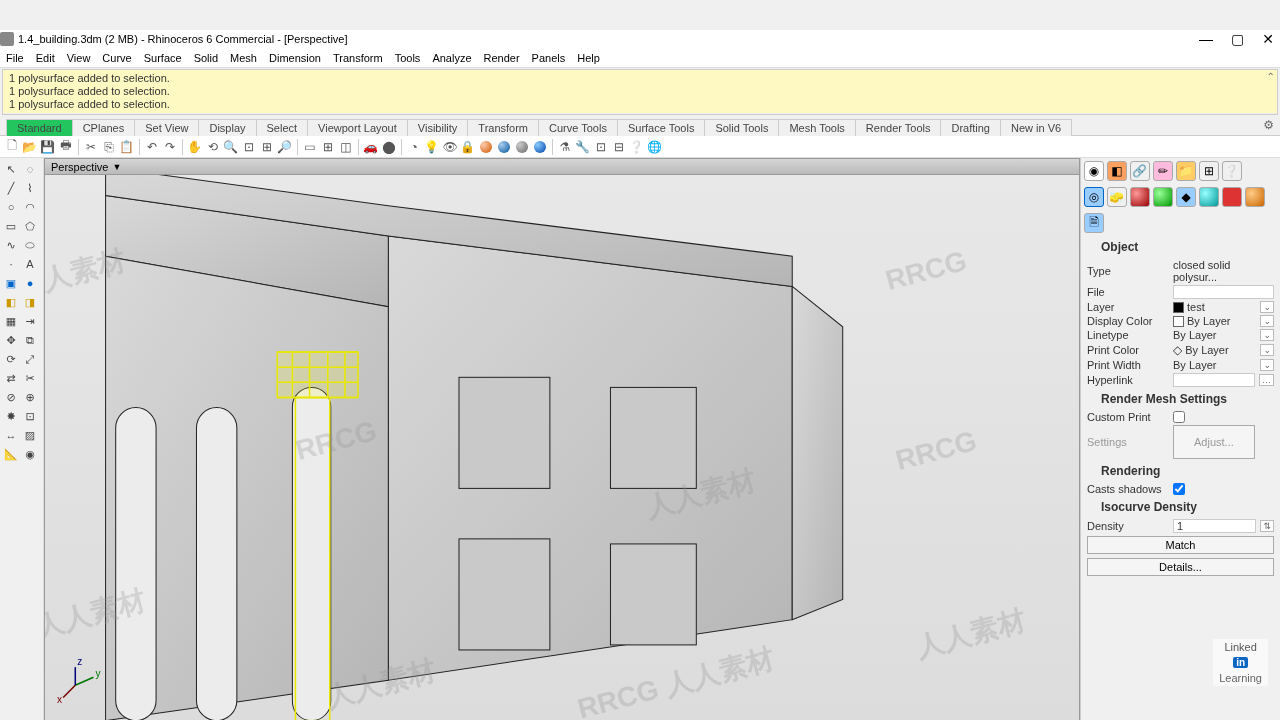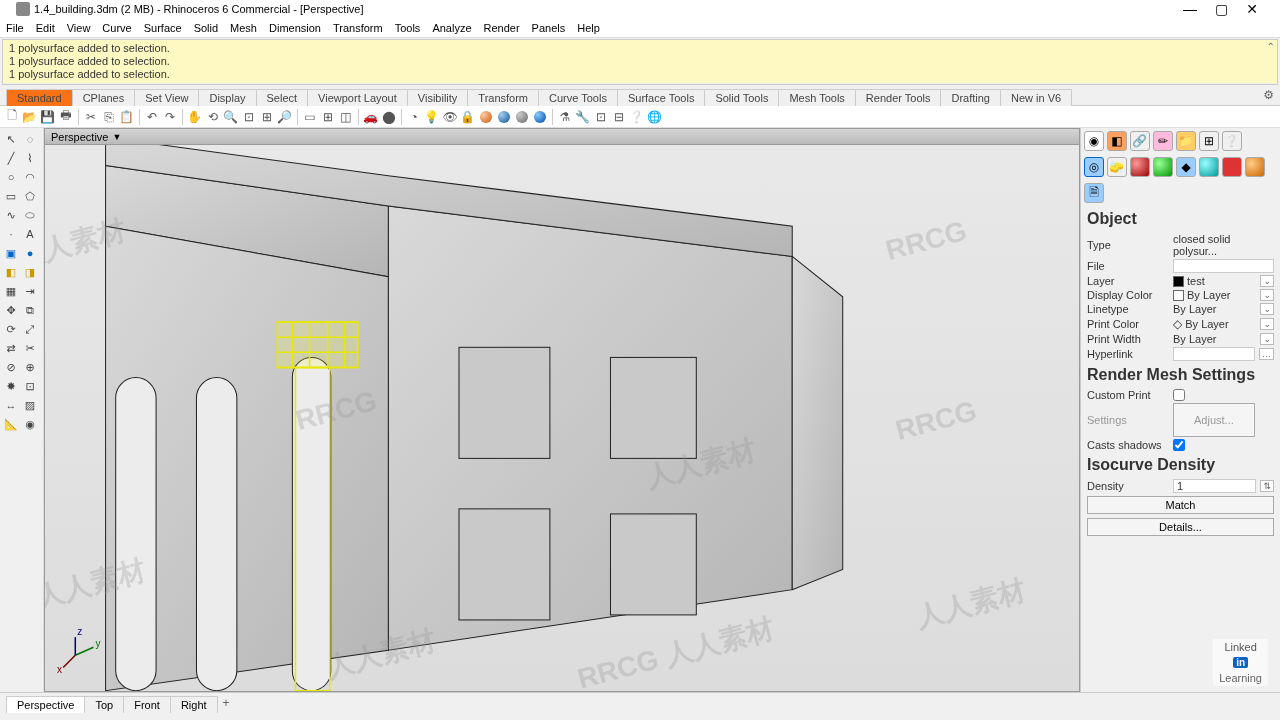--- a/index.html
+++ b/index.html
@@ -1,48 +1,48 @@
 <!DOCTYPE html>
 <html><head>
 <meta charset="utf-8">
 <style>
 * { margin: 0; padding: 0; box-sizing: border-box; font-family: "Segoe UI", Tahoma, Arial, sans-serif; }
 body { width: 1280px; height: 720px; background: #f0f0f0; overflow: hidden; font-size: 11px; position: relative; }
-.titlebar { height: 18px; background: #fff; display: flex; align-items: center; padding: 0 16px; }
+.titlebar { height: 18px; background: #fff; display: flex; align-items: center; padding: 0 0; margin-top: 30px; }
 .titlebar .icon { width: 14px; height: 14px; margin-right: 4px; background: #888; border-radius: 2px; display:inline-block;}
 .titlebar .title { flex: 1; color: #000; font-size: 11px; }
 .titlebar .winbtns { display: flex; gap: 18px; padding-right: 6px; }
 .titlebar .winbtns span { font-size: 14px; cursor: default; }
 .menubar { height: 20px; background: #fff; display: flex; align-items: center; padding: 0 6px; gap: 12px; border-bottom: 1px solid #ddd; }
 .menubar span { font-size: 11px; color: #000; }
 .cmdarea { background: #fef9c3; border: 1px solid #ccc; margin: 1px 2px; }
 .cmdhist { padding: 2px 6px; font-size: 11px; color: #333; border-bottom: 1px solid #eee; line-height: 13px; position: relative; }
 .cmdhist .scrollup { position:absolute; right:2px; top:0; font-size:10px; color:#666;}
 .cmdline { padding: 2px 6px; font-size: 11px; display: flex; align-items: center; }
 .cmdline b { margin-right: 4px; font-weight:bold;}
 .cmdline input { border: none; outline: none; flex:1; font-size:11px; }
 .tabstrip { height: 20px; background: #f0f0f0; display: flex; align-items: flex-end; padding: 0 6px; border-bottom: 1px solid #ccc; position:relative;}
 .tabstrip .tab { padding: 2px 10px; font-size: 11px; background: #f0f0f0; border: 1px solid #ccc; border-bottom: none; margin-right: -1px; color: #444; position:relative; top:1px; }
-.tabstrip .tab.active { background: #f97316; z-index:1;}
+.tabstrip .tab.active { background: #22c55e; z-index:1;}
 .tabstrip .gear{position:absolute; right:6px; top:2px; font-size:12px; color:#666;}
 .toolbar { height: 22px; background: #fff; display: flex; align-items: center; padding: 0 4px; gap: 2px; border-bottom: 1px solid #ddd; }
 .toolbar .t { width: 16px; height: 16px; display:inline-flex; align-items:center; justify-content:center; font-size:12px; color:#555;}
 .toolbar .sep{width:1px;height:16px;background:#ccc;margin:0 2px;}
 .mainrow { display: flex; height: 564px; }
 .lefttool { width: 44px; background: #f0f0f0; display: flex; flex-direction: column; padding: 2px; gap: 1px; border-right:1px solid #ddd;}
 .lefttool .row { display: flex; gap: 1px; }
 .lefttool .lt { width: 18px; height: 18px; display:flex;align-items:center;justify-content:center;font-size:11px;color:#444; border:1px solid transparent;}
 .viewport-wrap { flex: 1; background: #fff; display: flex; flex-direction: column; border:1px solid #999;}
 .viewport-title { height: 16px; background: linear-gradient(#d5d5d5,#bababa); display: flex; align-items: center; padding: 0 6px; font-size: 11px; color:#000; border-bottom:1px solid #999;}
 .viewport-title .dd{margin-left:4px;font-size:9px;}
 .viewport { flex: 1; background: linear-gradient(#e8e8e8,#dcdcdc); position: relative; overflow:hidden;}
 .rpanel { width: 200px; background: #f0f0f0; border-left: 1px solid #ccc; display:flex; flex-direction:column;}
 .rpanel .icorow{display:flex;gap:3px;padding:3px;flex-wrap:wrap;}
 .rpanel .ico{width:20px;height:20px;border:1px solid #aaa;border-radius:3px;display:flex;align-items:center;justify-content:center;font-size:12px;}
-.rpanel .section-h{font-weight:bold;padding:4px 6px;font-size:16px;color:#333;}
+.rpanel .section-h{font-weight:bold;padding:4px 20px;font-size:12px;color:#333;}
 .rpanel .proprow{display:flex;align-items:center;padding:1px 6px;font-size:11px;gap:4px;}
 .rpanel .proprow .lbl{width:82px;color:#333;}
 .rpanel .proprow .val{flex:1;color:#333;display:flex;align-items:center;gap:3px;}
 .rpanel .proprow .dd{border:1px solid #bbb;background:#fff;padding:0 2px;font-size:9px;color:#666;}
 .rpanel .swatch{width:11px;height:11px;border:1px solid #666;display:inline-block;}
 .rpanel .btn{border:1px solid #aaa;background:#f5f5f5;padding:2px 0;text-align:center;margin:2px 6px;font-size:11px;}
 .rpanel .chk{width:12px;height:12px;}
 .viewtabs{height:20px;background:#f0f0f0;display:flex;align-items:flex-end;padding:0 6px;border-top:1px solid #ccc;}
 .viewtabs .vt{padding:2px 10px;font-size:11px;border:1px solid #ccc;border-bottom:none;background:#f0f0f0;margin-right:-1px;position:relative;top:1px;}
 .viewtabs .vt.active{background:#fff;z-index:1;}
@@ -377,20 +377,21 @@
         <span class="lbl">Custom Print</span>
         <input type="checkbox" class="chk" style="">
       </div>
     <div class="proprow">
         <span class="lbl" style="color:#999;">Settings</span>
         <span class="val">
           <span class="btn" style="margin:0;padding:10px 20px;color:#999;">Adjust...</span>
         </span>
       </div>
 
+    <div class="section-h">Rendering</div>
     <div class="proprow">
         <span class="lbl">Casts shadows</span>
         <input type="checkbox" checked="" class="chk" style="">
       </div>
 
     <div class="section-h">Isocurve Density</div>
     <div class="proprow">
         <span class="lbl">Density</span>
         <span class="val" style="border:1px solid #ccc;background:#fff;padding:0 3px;">
           <span>1</span>

